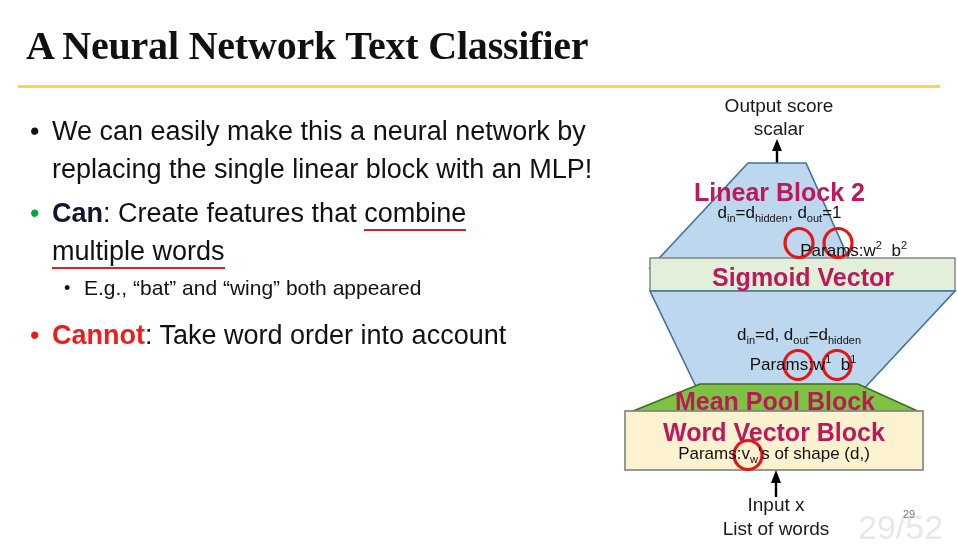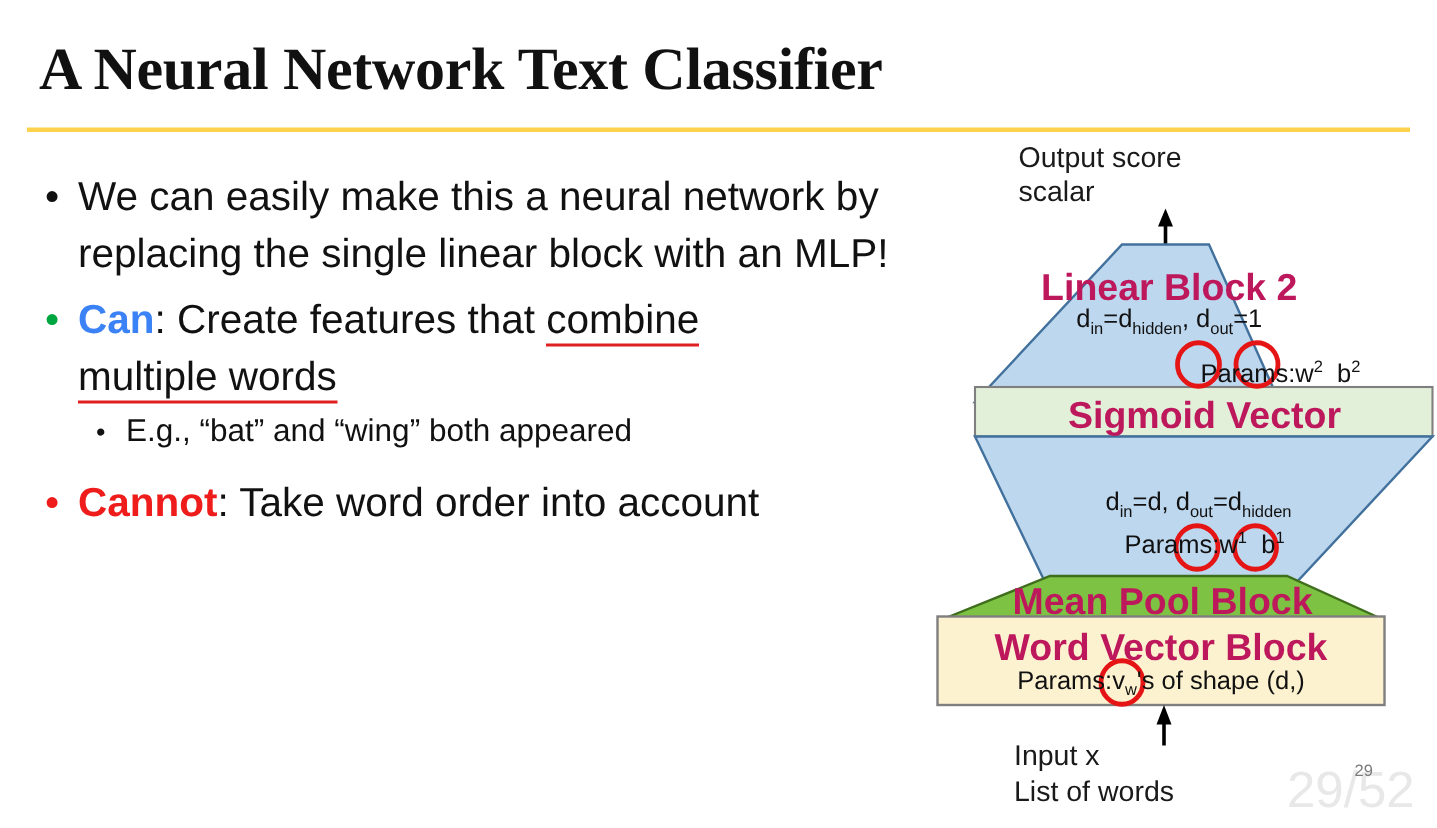--- a/index.html
+++ b/index.html
@@ -47,37 +47,37 @@
     position:relative;
     font-size:21px;
     line-height:32px;
     color:#111111;
     padding-left:66px;
   }
   .b2 > .dot{
     position:absolute;left:46px;top:0;
     font-size:18px;line-height:32px;
   }
-  .kw-can{color:#3b82f6;font-weight:bold;}
+  .kw-can{color:#0f172a;font-weight:bold;}
   .kw-cannot{color:#ef1c1c;font-weight:bold;}
   .dot-green{color:#00a63f;}
   .dot-red{color:#ef1c1c;}
   .ul-red{
     border-bottom:2.5px solid #e02020;
     padding-bottom:1px;
     margin-top:32px;
   }
 
   
   .diagram{position:absolute;left:600px;top:95px;width:358px;height:457px;}
   .dg-label{
     position:absolute;
     font-size:19px;
     color:#1a1a1a;
-    text-align:left;
+    text-align:center;
     white-space:nowrap;
   }
   .dg-svg{position:absolute;left:0;top:0;}
   .blk-title{
     position:absolute;
     font-size:25px;
     font-weight:bold;
     color:#be185d;
     text-align:center;
     white-space:nowrap;

